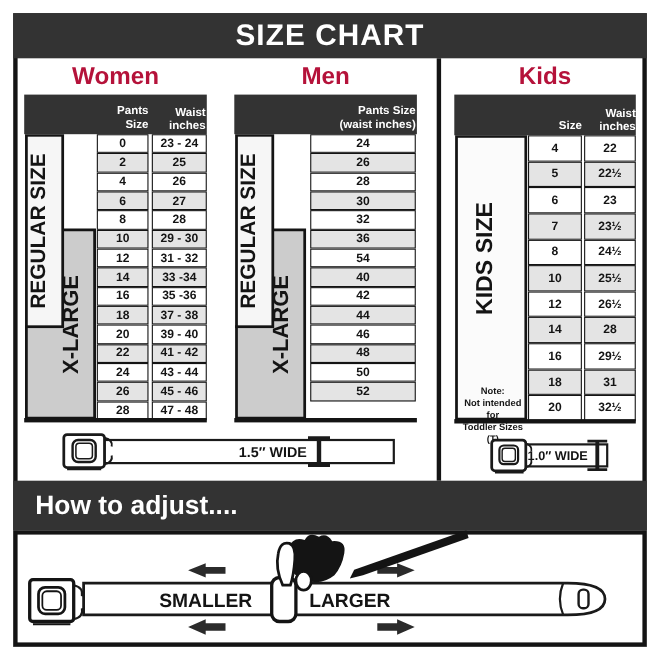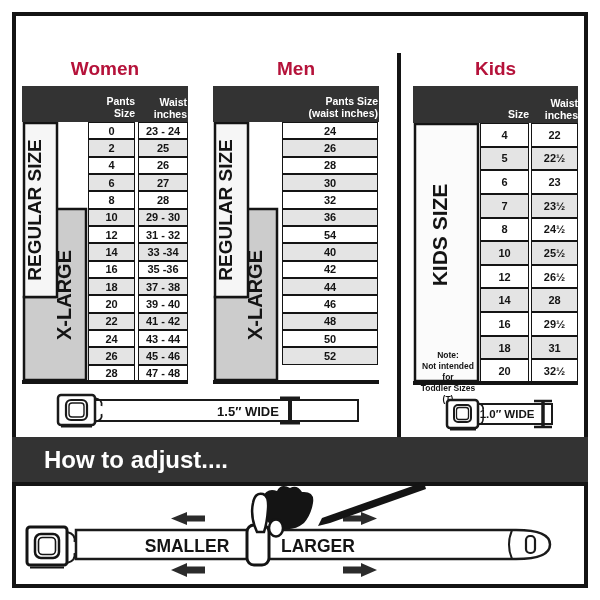--- a/index.html
+++ b/index.html
@@ -3,46 +3,47 @@
 <meta charset="utf-8">
 <style>
   html,body{margin:0;padding:0;background:#fff;}
   #stage{position:relative;width:600px;height:600px;background:#fff;overflow:hidden;
          font-family:"Liberation Sans","DejaVu Sans",sans-serif;color:#141414;}
   .abs{position:absolute;}
   .frame{left:12px;top:12px;width:576px;height:576px;border:4px solid #141414;box-sizing:border-box;background:#fff;}
   .titlebar{left:12px;top:12px;width:576px;height:41px;background:#333333;color:#fff;
             text-align:center;line-height:41px;font-size:27px;font-weight:bold;letter-spacing:1px;}
   .vdivider{left:397px;top:53px;width:4px;height:384px;background:#141414;}
-  .colhead{top:55px;height:28px;line-height:28px;color:#b5123a;font-size:19px;font-weight:bold;text-align:center;}
+  .colhead{top:55px;height:28px;line-height:28px;color:#b5123a;font-size:22px;font-weight:bold;text-align:center;}
   #women-heading{left:22px;width:166px;}
   #men-heading{left:213px;width:166px;}
   #kids-heading{left:413px;width:165px;}
   .thead{background:#333333;color:#fff;}
   .thead .lbl{position:absolute;font-size:10.5px;font-weight:bold;line-height:1.15;text-align:right;color:#fff;}
   .grid{display:grid;box-sizing:border-box;}
   .cell{border:1.5px solid #141414;background:#fff;display:flex;align-items:center;justify-content:center;
         font-size:11px;font-weight:bold;box-sizing:border-box;}
   .g2 > .cell:nth-child(4n+3), .g2 > .cell:nth-child(4n+4){background:#e4e4e4;}
   .g1 > .cell:nth-child(2n){background:#e4e4e4;}
   .underline{background:#141414;height:4px;}
   .note{font-size:8.5px;font-weight:bold;line-height:1.3;text-align:center;}
   svg{display:block;}
   svg text{font-family:"Liberation Sans","DejaVu Sans",sans-serif;font-weight:bold;fill:#141414;}
   .adjustbar{left:12px;top:437px;width:576px;height:45px;background:#333333;color:#fff;font-size:24px;
-             font-weight:bold;line-height:45px;padding-left:32px;box-sizing:border-box;}
+             font-weight:bold;line-height:45px;padding-left:20px;box-sizing:border-box;}
   .adjustpanel{left:12px;top:482px;width:576px;height:106px;border:4px solid #141414;box-sizing:border-box;background:#fff;}
 </style>
 </head>
 <body>
 
 <div id="stage">
 
   <div class="abs frame"></div>
 
+  <div class="abs titlebar">SIZE CHART</div>
 
   <div class="abs vdivider"></div>
 
   <div class="abs colhead" id="women-heading">Women</div>
   <div class="abs colhead" id="men-heading">Men</div>
   <div class="abs colhead" id="kids-heading">Kids</div>
 
   <div class="abs thead" style="left:22px;top:86px;width:166px;height:36px;">
     <span class="lbl" style="left:66px;width:47px;bottom:3px;">Pants Size</span>
     <span class="lbl" style="left:115px;width:50px;bottom:2px;">

